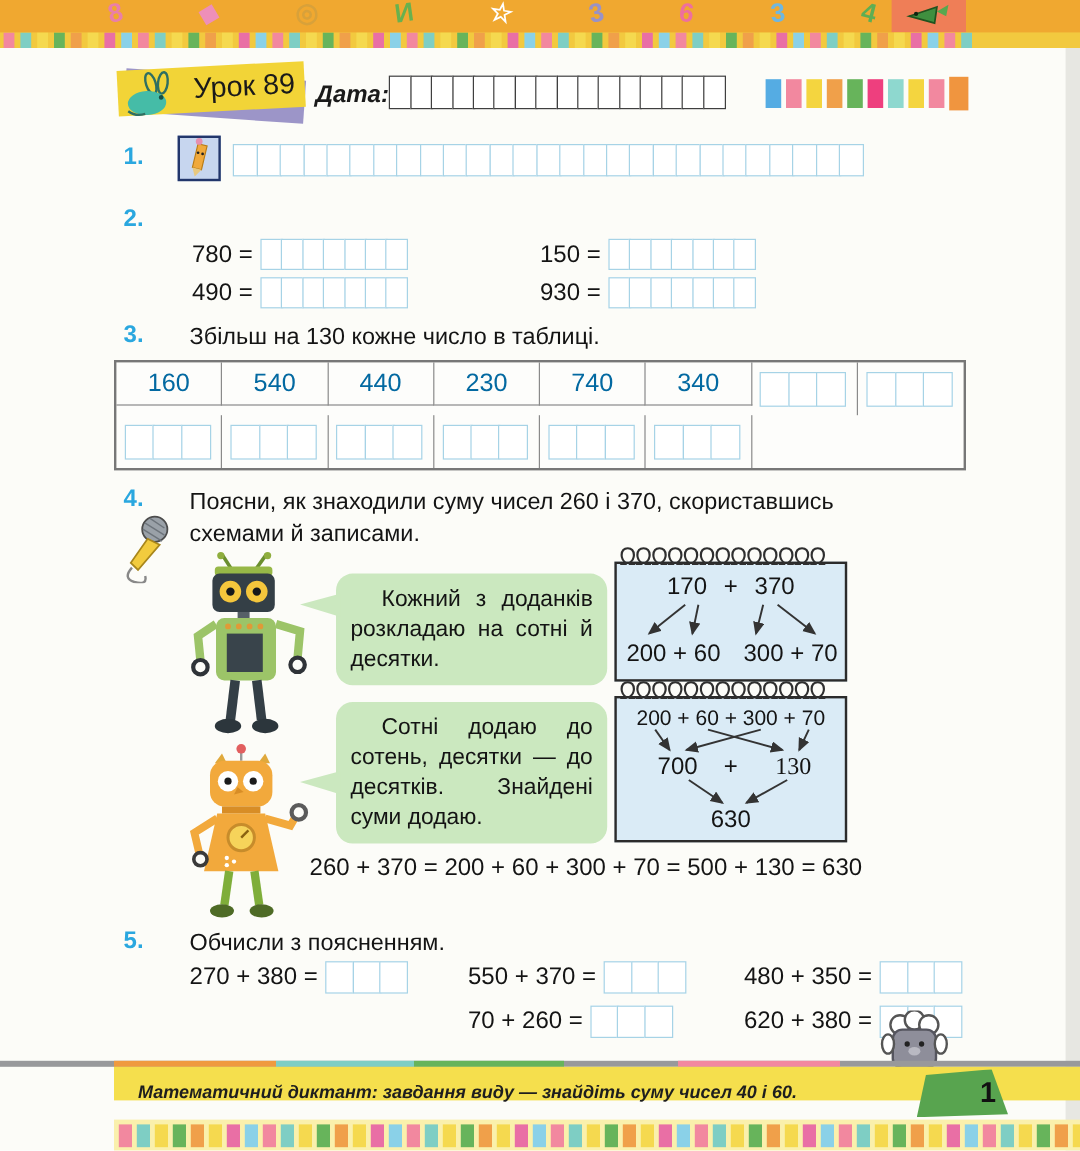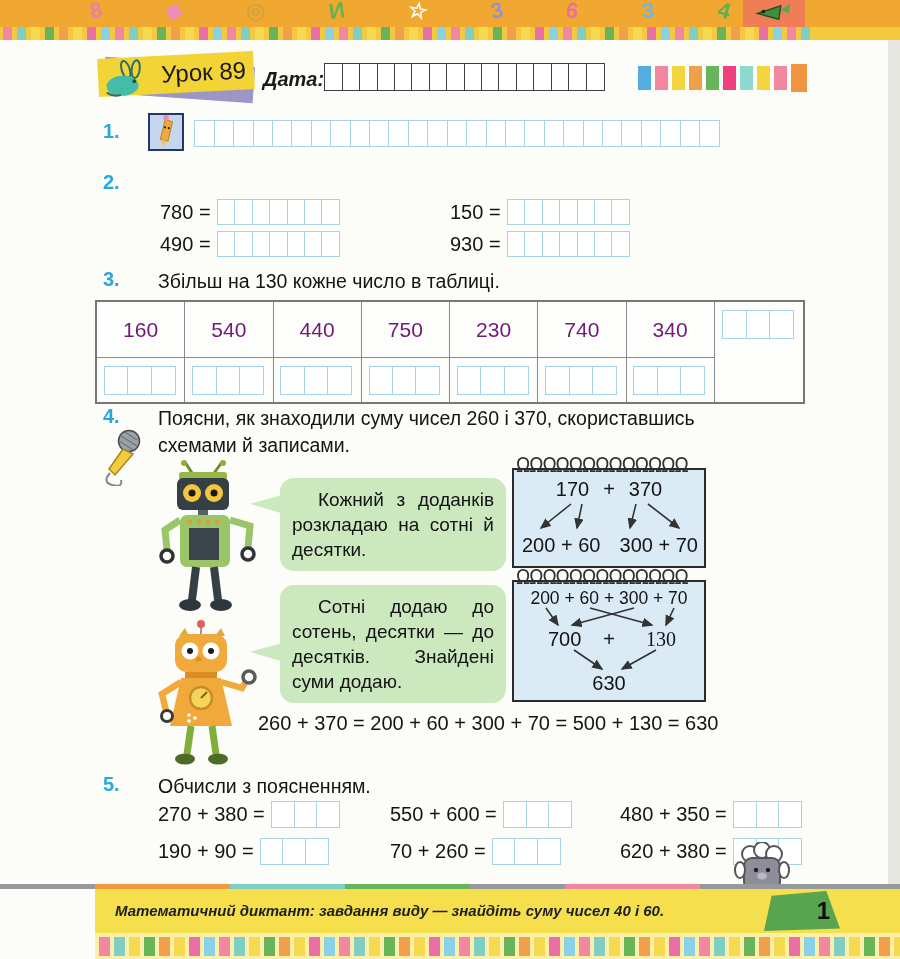--- a/index.html
+++ b/index.html
@@ -43,21 +43,21 @@
   .ex2-item{position:absolute;display:flex;align-items:center;gap:8px;}
   .ex2-item .lbl{font-size:20px;color:#141414;white-space:nowrap;}
   .ex2-item .bx-blue{width:19px;height:26px;}
   .p-780{left:160px;top:199px;} .p-150{left:450px;top:199px;}
   .p-490{left:160px;top:231px;} .p-930{left:450px;top:231px;}
 
   
   .t3{position:absolute;left:95px;top:300px;width:710px;border:2px solid #777;box-sizing:border-box;display:grid;grid-template-columns:repeat(8,1fr);background:#FDFDFB;}
   .t3 .cell{border-right:1.5px solid #8A8A8A;display:flex;align-items:center;justify-content:center;box-sizing:border-box;}
   .t3 .cell:nth-child(8n){border-right:none;}
-  .t3 .num{height:56px;font-size:21px;color:#701a75;border-bottom:1.5px solid #8A8A8A;}
+  .t3 .num{height:36px;font-size:21px;color:#0369a1;border-bottom:1.5px solid #8A8A8A;}
   .t3 .bcell{height:44px;}
   .t3 .bx-blue{width:25px;height:29px;}
 
   
   .mic{position:absolute;left:98px;top:428px;}
   .robot1{position:absolute;left:152px;top:460px;}
   .robot2{position:absolute;left:145px;top:618px;}
   .bubble{position:absolute;width:226px;background:#CBE8BF;border-radius:14px;font-size:19px;color:#141414;line-height:1.32;padding:9px 12px;box-sizing:border-box;text-align:justify;text-indent:26px;}
   .bubble .tail{position:absolute;width:34px;height:26px;background:#CBE8BF;clip-path:polygon(100% 10%,0 45%,100% 85%);}
   .bubble1{left:280px;top:478px;}
@@ -85,21 +85,21 @@
   .q4{left:158px;top:838px;} .q5{left:390px;top:838px;} .q6{left:620px;top:838px;}
   .sheep{position:absolute;left:730px;top:842px;}
 
   
   .gray-line{position:absolute;left:0;right:0;top:884px;height:5px;background:#98999B;}
   .seg{position:absolute;top:884px;height:5px;}
   .seg1{left:95px;width:135px;background:#EF9A3F;}
   .seg2{left:230px;width:115px;background:#7ECEC4;}
   .seg3{left:345px;width:125px;background:#67B45B;}
   .seg4{left:565px;width:135px;background:#F2889F;}
-  .foot-band{position:absolute;left:95px;right:0;top:889px;height:44px;background:#F5DF4D;}
+  .foot-band{position:absolute;left:95px;right:0;top:889px;height:28px;background:#F5DF4D;}
   .foot-note{position:absolute;left:20px;top:13px;font-size:15px;font-style:italic;font-weight:bold;color:#1e1e1e;}
   .page-tab{position:absolute;right:60px;top:2px;width:76px;height:40px;background:#58A44F;clip-path:polygon(10% 12%,82% 0,100% 94%,0 100%);display:flex;align-items:center;justify-content:flex-end;padding-right:10px;box-sizing:border-box;}
   .page-num{font-size:24px;font-weight:bold;color:#111;}
   .bottom-band{position:absolute;left:95px;right:0;top:933px;height:26px;background:#FAF0AC;display:flex;gap:4px;align-items:center;padding:0 4px;overflow:hidden;}
   .bottom-band .st{flex:0 0 11px;height:19px;}
 </style>
 </head>
 <body>
 
 <div id="stage">
@@ -318,21 +318,20 @@
         <span class="bx bx-blue"></span>
       </div>
   </div>
 
   <span class="ex-num" style="left:103px;top:268px;">3.</span>
   <span class="ex-title" style="left:158px;top:268px;">Збільш на 130 кожне число в таблиці.</span>
   <div class="t3">
     <div class="cell num">160</div>
     <div class="cell num">540</div>
     <div class="cell num">440</div>
-    <div class="cell num">750</div>
     <div class="cell num">230</div>
     <div class="cell num">740</div>
     <div class="cell num">340</div>
     <div class="cell bcell">
         <div class="bgrp">
           <span class="bx bx-blue"></span>
           <span class="bx bx-blue"></span>
           <span class="bx bx-blue"></span>
         </div>
       </div>
@@ -513,37 +512,29 @@
 
   <div class="ex5-item q1">
     <span class="lbl">270 + 380 =</span>
     <div class="bgrp">
         <span class="bx bx-blue"></span>
         <span class="bx bx-blue"></span>
         <span class="bx bx-blue"></span>
       </div>
   </div>
   <div class="ex5-item q2">
-    <span class="lbl">550 + 600 =</span>
+    <span class="lbl">550 + 370 =</span>
     <div class="bgrp">
         <span class="bx bx-blue"></span>
         <span class="bx bx-blue"></span>
         <span class="bx bx-blue"></span>
       </div>
   </div>
   <div class="ex5-item q3">
     <span class="lbl">480 + 350 =</span>
-    <div class="bgrp">
-        <span class="bx bx-blue"></span>
-        <span class="bx bx-blue"></span>
-        <span class="bx bx-blue"></span>
-      </div>
-  </div>
-  <div class="ex5-item q4">
-    <span class="lbl">190 + 90 =</span>
     <div class="bgrp">
         <span class="bx bx-blue"></span>
         <span class="bx bx-blue"></span>
         <span class="bx bx-blue"></span>
       </div>
   </div>
   <div class="ex5-item q5">
     <span class="lbl">70 + 260 =</span>
     <div class="bgrp">
         <span class="bx bx-blue"></span>

